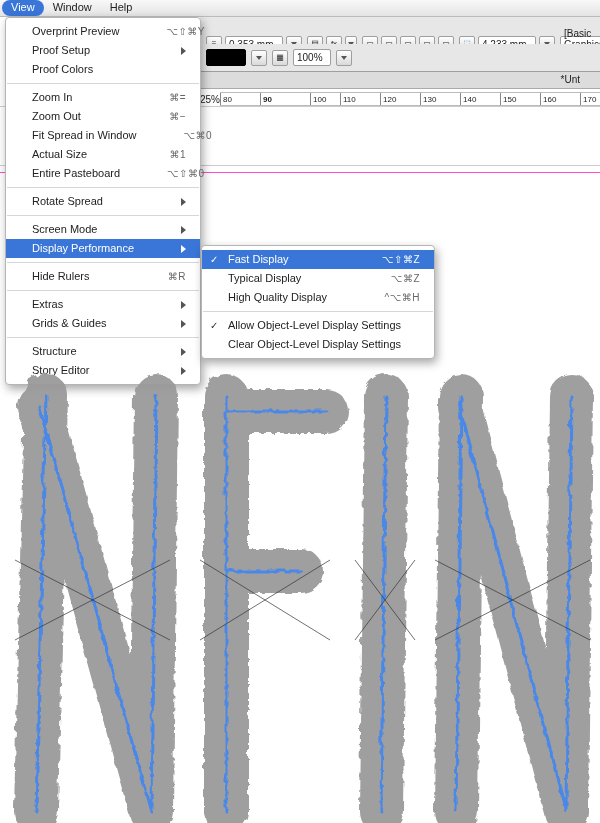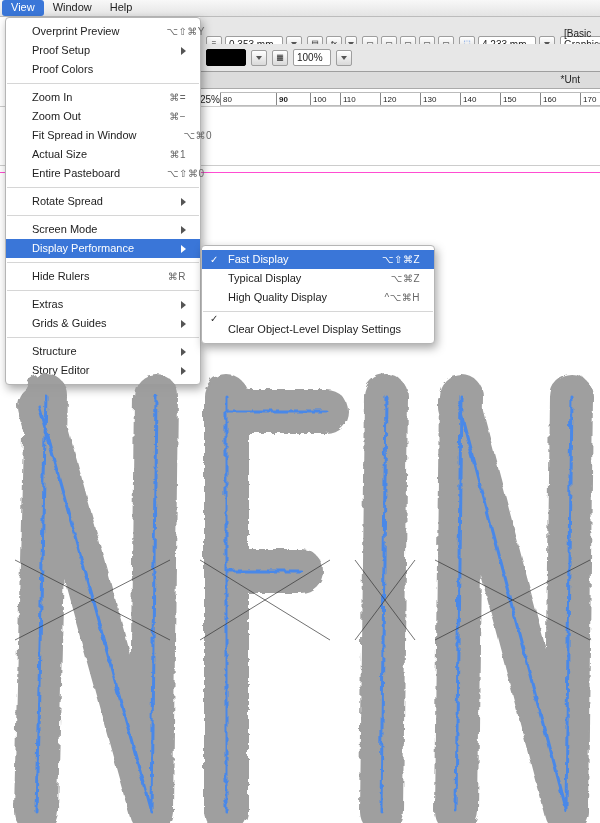--- a/index.html
+++ b/index.html
@@ -11,21 +11,21 @@
     --panel-border:#9e9e9e;
     --text:#222;
     --brush-gray:#9a9a9a;
     --brush-blue:#4a88e8;
   }
   html,body{margin:0;padding:0;width:600px;height:823px;font-family:"Lucida Grande","Helvetica Neue",Arial,sans-serif;font-size:11px;color:var(--text);background:#fff;overflow:hidden;}
   *{box-sizing:border-box;}
 
   
   .menubar{height:17px;display:flex;align-items:center;background:linear-gradient(#f8f8f8,#e4e4e4);border-bottom:1px solid #bcbcbc;padding:0 2px;}
-  .menubar .mtop{padding:0 9px 2px;line-height:14px;border-radius:3px;}
+  .menubar .mtop{padding:0 9px 2px;line-height:14px;border-radius:8px;}
   .menubar .mtop.active{background:var(--menu-blue);color:#fff;}
 
   
   .control{position:absolute;left:200px;right:0;top:17px;height:55px;background:var(--panel-bg);border-bottom:1px solid var(--panel-border);display:flex;align-items:center;gap:5px;padding:0 6px;}
   .cgrp{display:flex;align-items:center;gap:3px;}
   .cbtn{width:16px;height:16px;background:linear-gradient(#fff,#d9d9d9);border:1px solid #9e9e9e;border-radius:2px;display:flex;align-items:center;justify-content:center;font-size:8px;line-height:1;}
   .cinput{height:17px;background:#fff;border:1px solid #9e9e9e;border-radius:2px;font-size:10px;padding:0 3px;display:flex;align-items:center;}
   .caret{display:inline-block;width:0;height:0;border-left:3px solid transparent;border-right:3px solid transparent;border-top:4px solid #555;}
   
   .control2{position:absolute;left:200px;right:0;top:44px;height:28px;background:var(--panel-bg);border-bottom:1px solid var(--panel-border);display:flex;align-items:center;gap:5px;padding:0 6px;}
@@ -108,21 +108,21 @@
       <span class="caret"></span>
     </span>
 </div>
 
 <div class="doctab"><span>*Unt</span></div>
 <span class="zoomlbl">25%</span>
 
 <div class="ruler">
   <div class="ticks" id="ruler-ticks">
       <div class="tick" style="left: 0px;">80</div>
-      <div class="tick" style="left: 56px; font-weight: bold;">90</div>
+      <div class="tick" style="left: 40px; font-weight: bold;">90</div>
       <div class="tick" style="left: 84px; margin-left: 6px;">100</div>
       <div class="tick" style="left: 120px;">110</div>
       <div class="tick" style="left: 160px;">120</div>
       <div class="tick" style="left: 200px;">130</div>
       <div class="tick" style="left: 240px;">140</div>
       <div class="tick" style="left: 280px;">150</div>
       <div class="tick" style="left: 320px;">160</div>
       <div class="tick" style="left: 360px;">170</div>
     </div>
 </div>
@@ -212,20 +212,21 @@
       <span>Typical Display</span>
       <span class="sc">⌥⌘Z</span>
     </div>
   <div class="mi">
       <span>High Quality Display</span>
       <span class="sc">^⌥⌘H</span>
     </div>
   <div class="sep"></div>
   <div class="mi" style="position:relative;">
     <span class="check" style="color:#333;">✓</span>
+    <span>Allow Object-Level Display Settings</span>
   </div>
   <div class="mi">
       <span>Clear Object-Level Display Settings</span>
     </div>
 </div>
 
 <div class="art">
 <svg viewBox="0 0 600 463">
   <defs>
     <filter id="rough">

